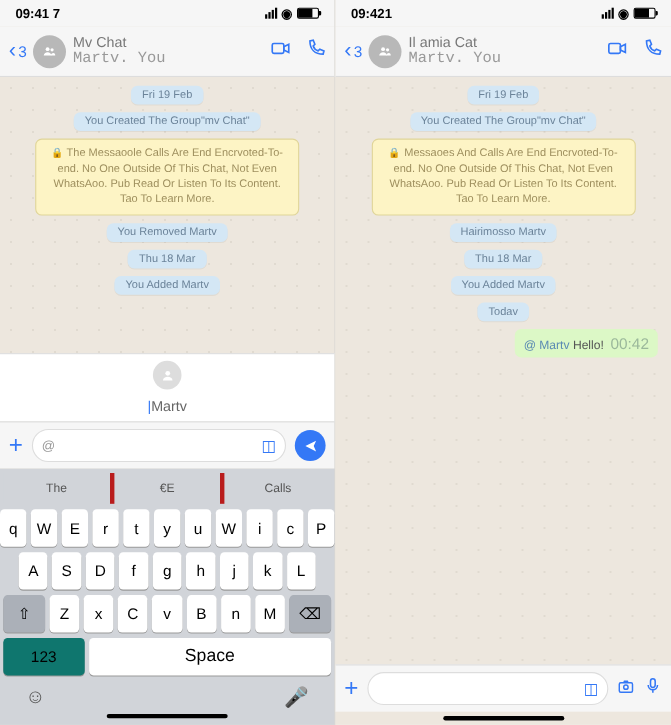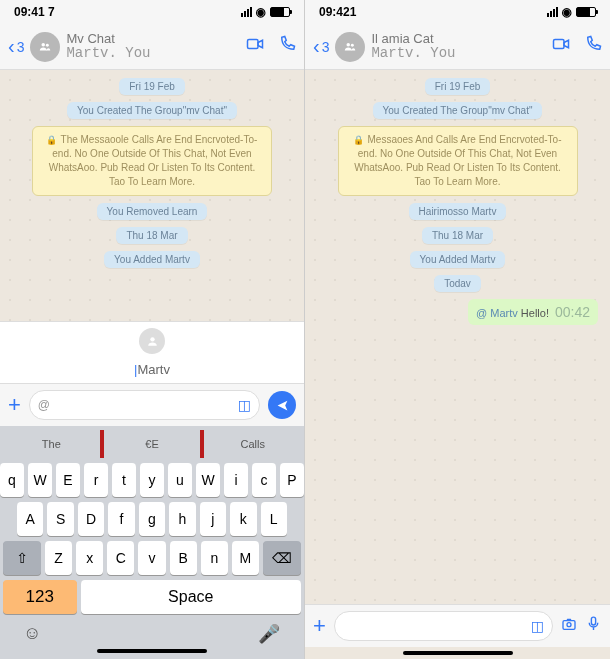--- a/index.html
+++ b/index.html
@@ -53,21 +53,21 @@
     .keyboard { background: #d1d4d9; padding: 4px 3px 6px; }
     .suggestions { display: flex; height: 28px; background: #d1d4d9; }
     .sug { flex: 1; color: #555; font-size: 11px; display: flex; align-items: center; justify-content: center; border-right: 4px solid #b91c1c; }
     .sug:last-child { border: none; }
     .keyrow { display: flex; gap: 4px; margin: 5px 0; justify-content: center; }
     .key { background: #fff; border-radius: 4px; height: 34px; min-width: 24px; flex: 1; display: flex; align-items: center; justify-content: center; font-size: 14px; color: #000; box-shadow: 0 1px 0 #999; }
     .key.dark { background: #abb0b8; }
     .key.wide { flex: 1.4; }
     .row2 { padding: 0 14px; }
     .bottomrow .space { flex: 3; font-size: 16px; }
-    .bottomrow .k123 { flex: 1; font-size: 17px; background: #fdba74; }
+    .bottomrow .k123 { flex: 1; font-size: 14px; background: #0f766e; }
     .bottomrow .ksend { flex: 1; font-size: 12px; background: #abb0b8; }
     .kb-footer { display: flex; justify-content: space-between; padding: 4px 20px 0; font-size: 18px; color: #555; }
     .home-ind { width: 110px; height: 4px; background: #000; border-radius: 3px; margin: 4px auto 0; }
     
     svg { width: 1em; height: 1em; }
   </style>
 </head>
 <body>
 
 <div class="container">
@@ -117,21 +117,21 @@
       </div>
     </div>
 
     <div class="messages">
       <div class="pill">Fri 19 Feb</div>
       <div class="pill">You Created The Group"mv Chat"</div>
       <div class="encryption">
         <span class="lock">🔒</span>
         <span>The Messaoole Calls Are End Encrvoted-To-end. No One Outside Of This Chat, Not Even WhatsAoo. Pub Read Or Listen To Its Content. Tao To Learn More.</span>
       </div>
-      <div class="pill">You Removed Learn</div>
+      <div class="pill">You Removed Martv</div>
       <div class="pill">Thu 18 Mar</div>
       <div class="pill">You Added Martv</div>
     </div>
 
     <div class="mention-bar">
       <div class="mention-avatar">
         <svg viewBox="0 0 24 24" fill="#fff">
             <circle cx="12" cy="8" r="4"></circle>
             <path d="M4 20c0-4 4-6 8-6s8 2 8 6z"></path>
           </svg>

